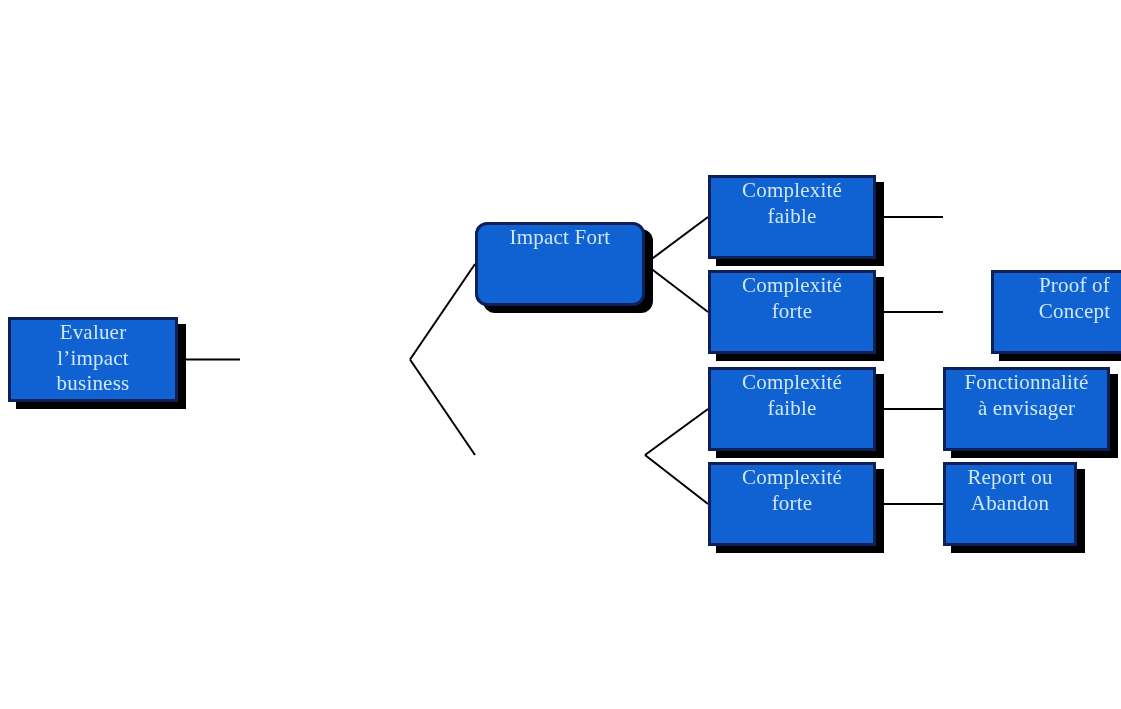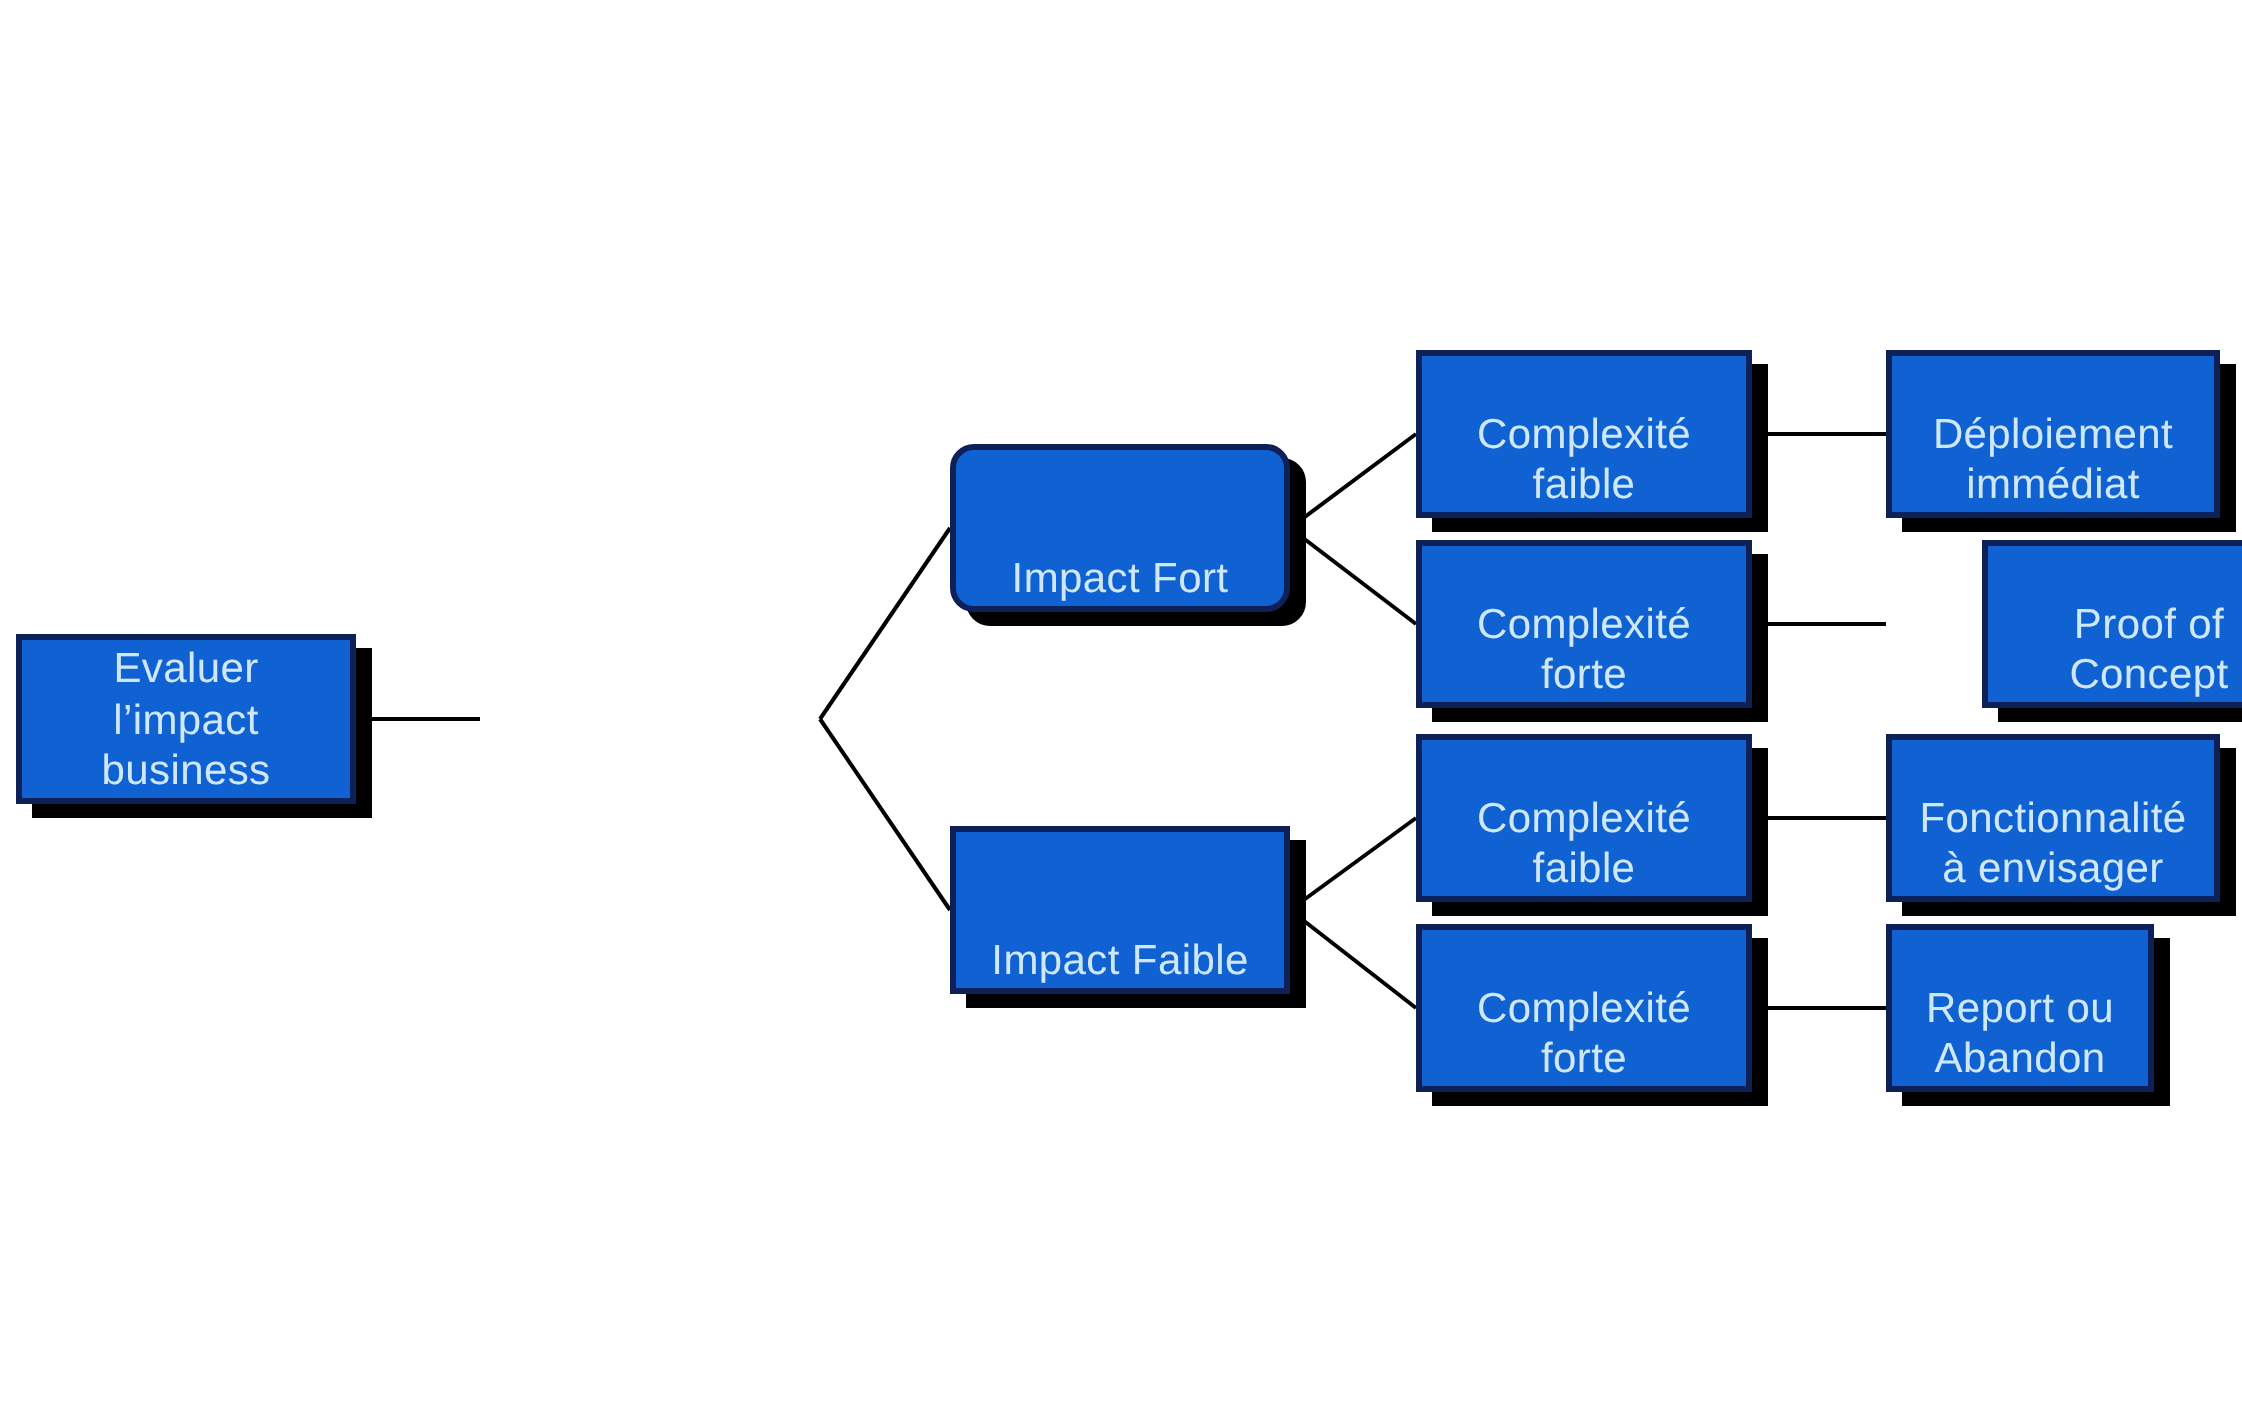--- a/index.html
+++ b/index.html
@@ -26,23 +26,24 @@
     stroke: var(--connector, #000000);
     stroke-width: 2;
   }
   .node {
     position: absolute;
     box-sizing: border-box;
     background: var(--node-fill, #1061d2);
     border: 3px solid var(--node-border, #0d2158);
     box-shadow: 8px 7px 0 var(--shadow, #000000);
     display: flex;
-    align-items: flex-end;
+    align-items: flex-start;
     justify-content: center;
     text-align: center;
+    font-family: Liberation Serif, serif;
   }
   .node-label {
     color: var(--node-text, #cfe8f9);
     font-size: 21px;
     line-height: 1.22;
     white-space: pre-line;
     letter-spacing: 0.2px;
   }
 </style>
 </head>
@@ -64,43 +65,36 @@
     </svg>
 
 <div class="node" style="left: 8px; top: 317px; width: 170px; height: 85px;">
       <span class="node-label">Evaluer
 l’impact
 business</span>
     </div>
     <div class="node" style="left: 475px; top: 222px; width: 170px; height: 84px; border-radius: 12px;">
       <span class="node-label">Impact Fort</span>
     </div>
-    <div class="node" style="left: 475px; top: 413px; width: 170px; height: 84px;">
-      <span class="node-label">Impact Faible</span>
-    </div>
     <div class="node" style="left: 708px; top: 175px; width: 168px; height: 84px;">
       <span class="node-label">Complexité
 faible</span>
     </div>
     <div class="node" style="left: 708px; top: 270px; width: 168px; height: 84px;">
       <span class="node-label">Complexité
 forte</span>
     </div>
     <div class="node" style="left: 708px; top: 367px; width: 168px; height: 84px;">
       <span class="node-label">Complexité
 faible</span>
     </div>
     <div class="node" style="left: 708px; top: 462px; width: 168px; height: 84px;">
       <span class="node-label">Complexité
 forte</span>
     </div>
-    <div class="node" style="left: 943px; top: 175px; width: 167px; height: 84px;">
-      <span class="node-label">Déploiement
-immédiat</span>
-    </div>
     <div class="node" style="left: 943px; top: 270px; width: 167px; height: 84px; margin-left: 48px;">
       <span class="node-label">Proof of
 Concept</span>
     </div>
     <div class="node" style="left: 943px; top: 367px; width: 167px; height: 84px;">
       <span class="node-label">Fonctionnalité
 à envisager</span>
     </div>
     <div class="node" style="left: 943px; top: 462px; width: 134px; height: 84px;">
       <span class="node-label">Report ou

